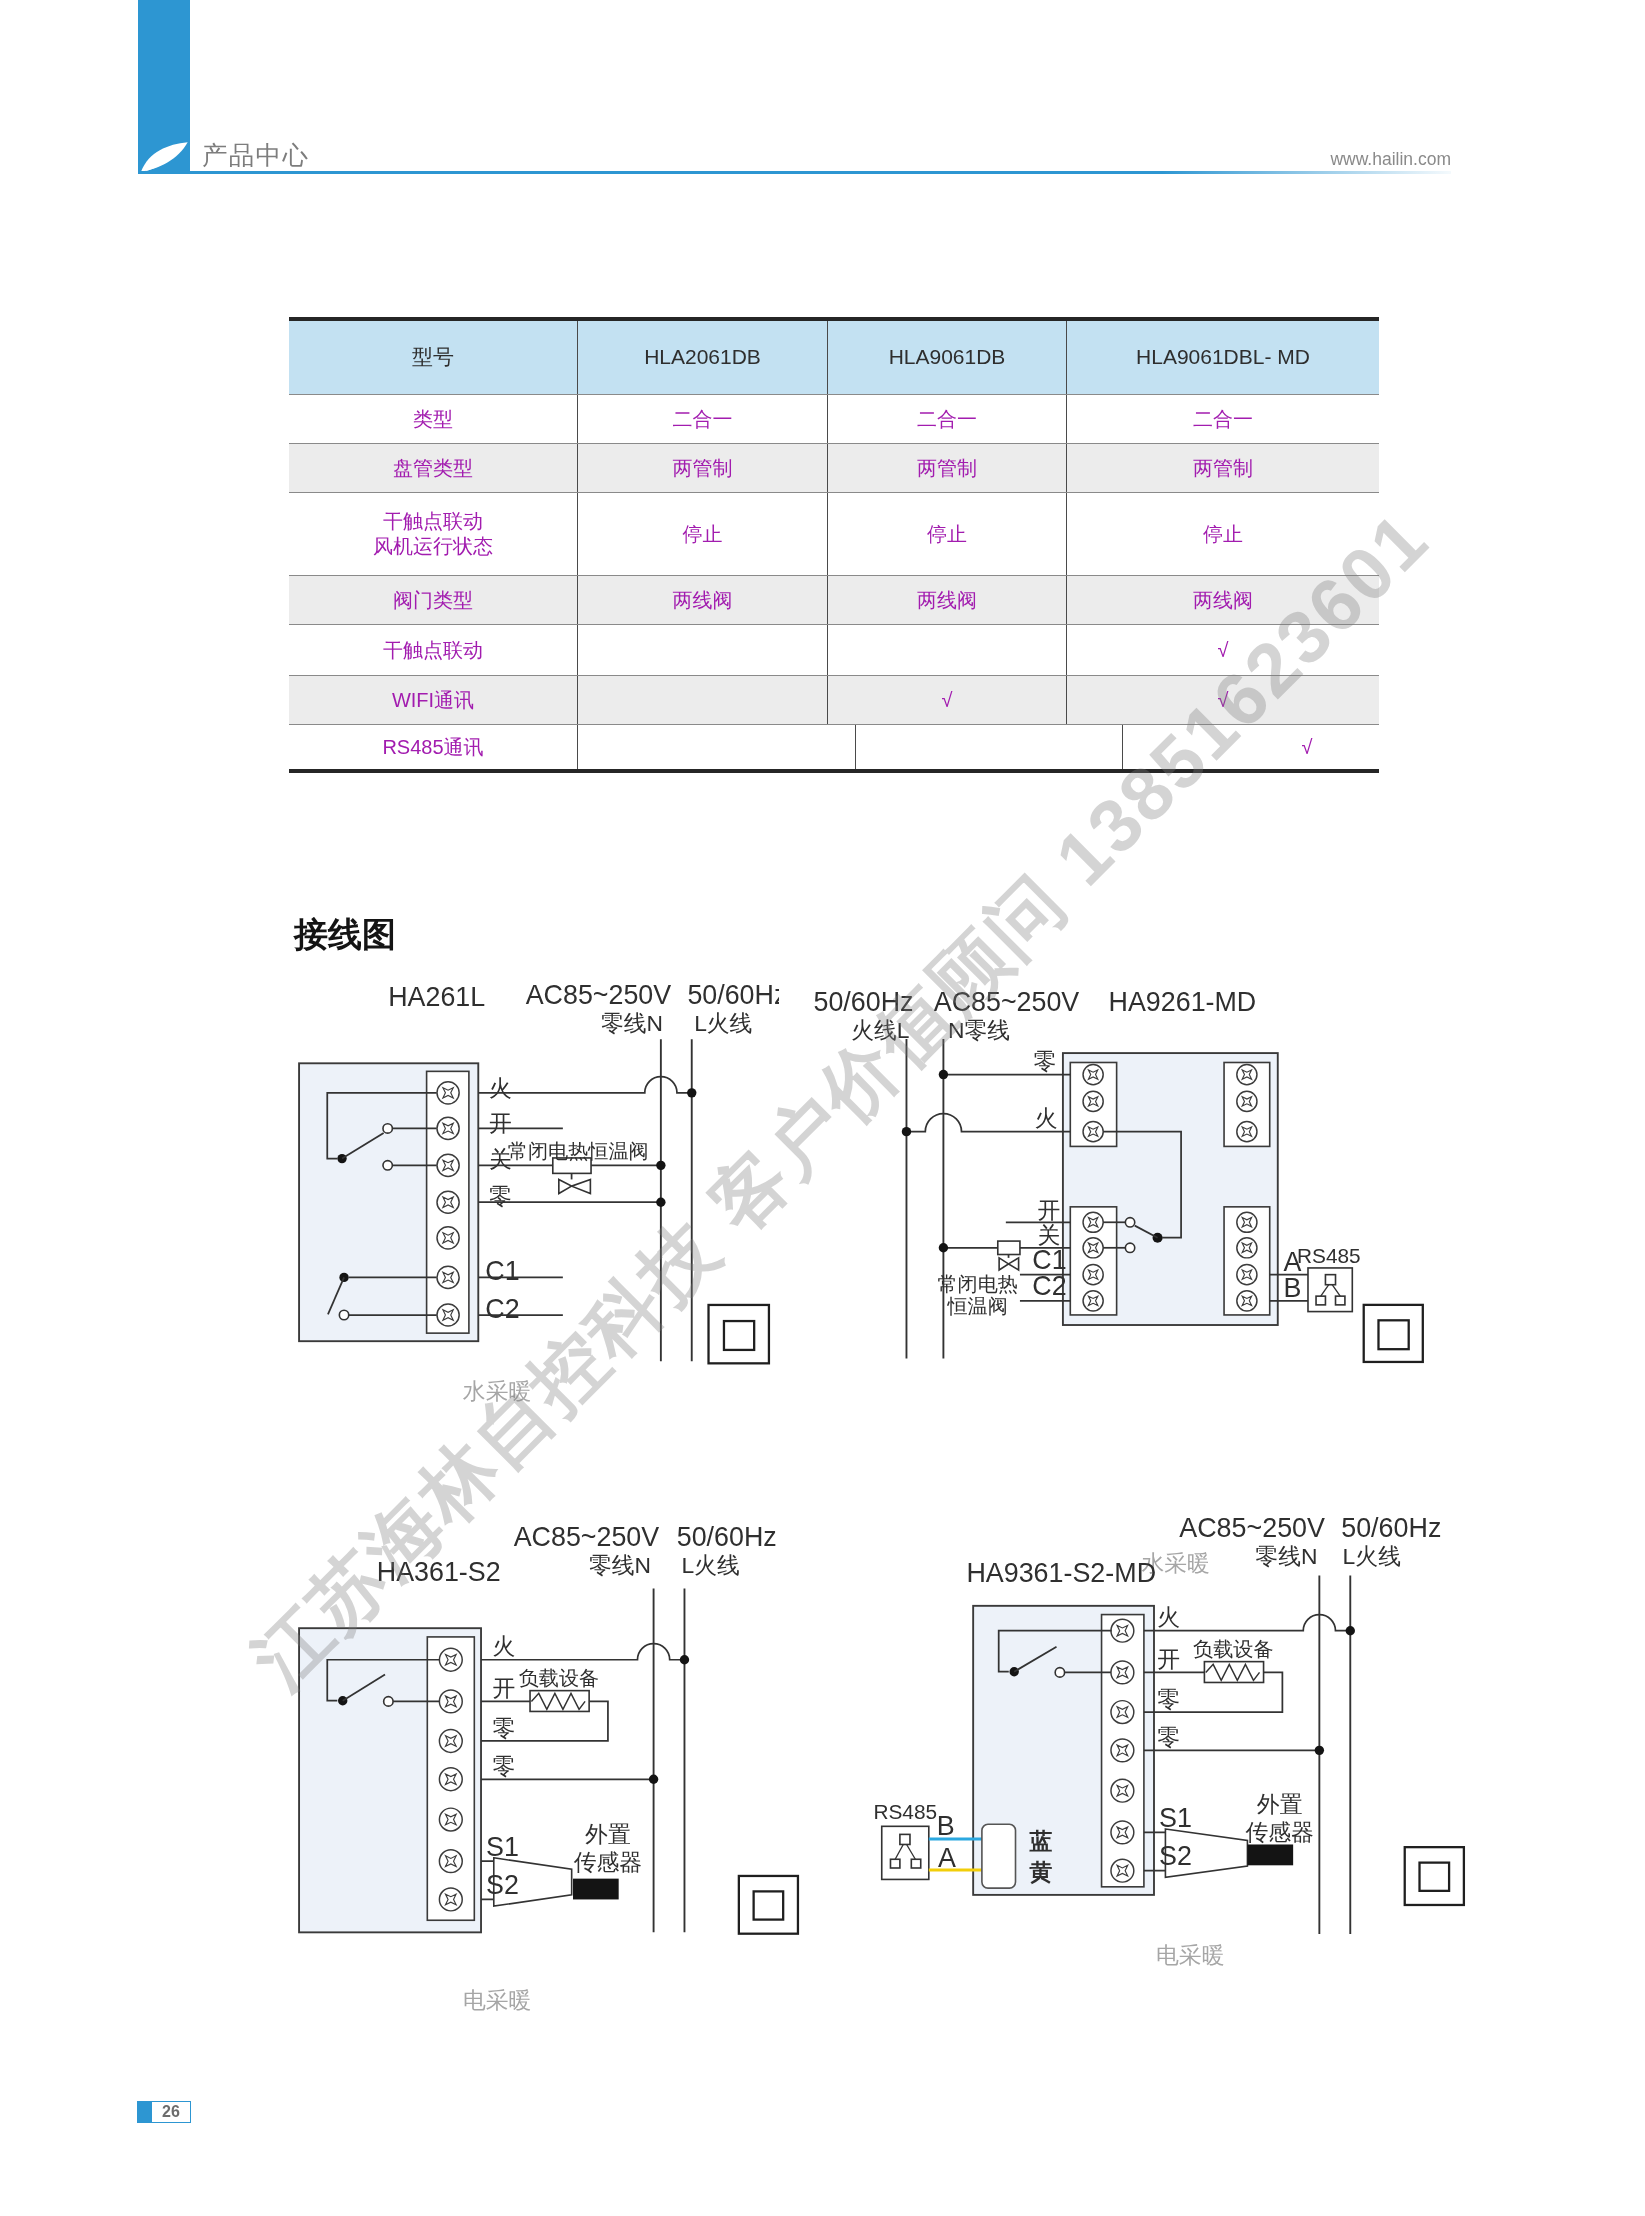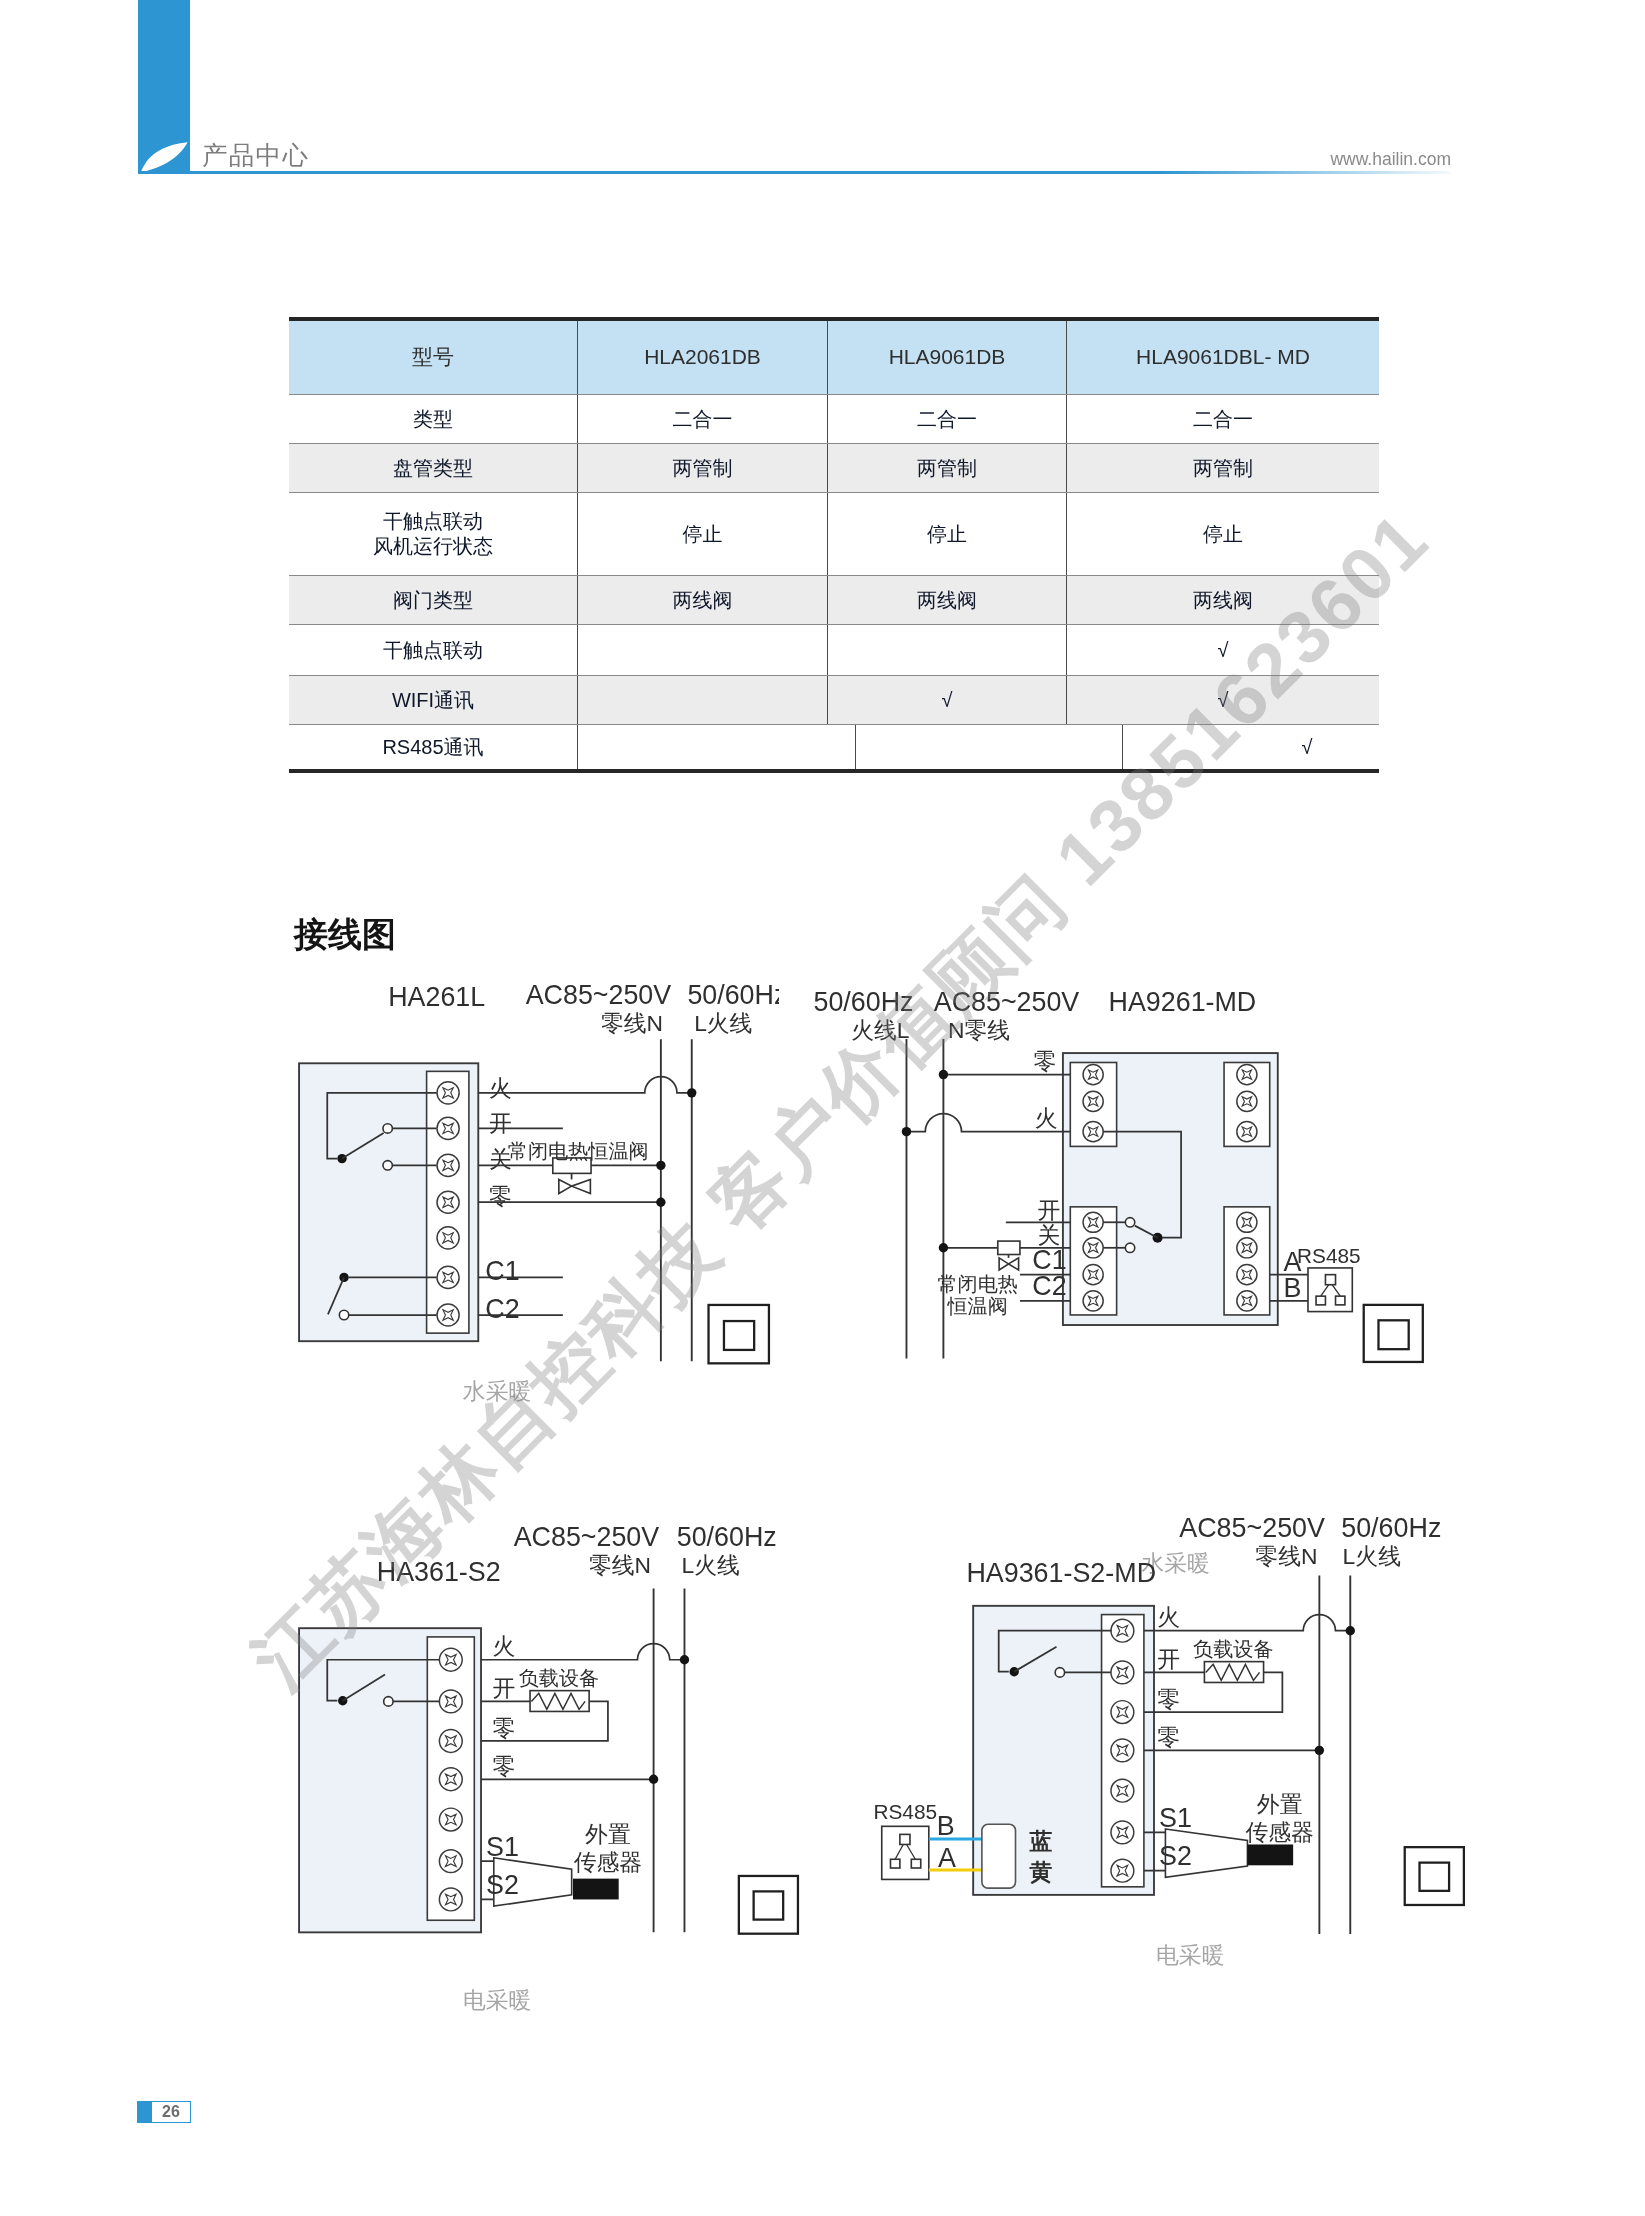--- a/index.html
+++ b/index.html
@@ -16,21 +16,21 @@
 
   
   .spec-table{position:absolute;left:289px;top:317px;width:1090px;
       border-top:4px solid #262626;border-bottom:4px solid #262626;}
   .t-row{display:grid;grid-template-columns:289px 250px 239px 312px;
       border-bottom:1.3px solid #8a8a8a;align-items:center;}
   .t-row:last-child{border-bottom:none;gap:28px;}
   .t-row.hdr{background:#C3E1F2;height:73px;}
   .t-row.alt{background:#ECECEC;}
   .t-cell{display:flex;align-items:center;justify-content:center;text-align:center;
-      font-size:20px;color:#0f172a;height:100%;border-right:1.3px solid #4a4a4a;white-space:pre-line;line-height:1.25;}
+      font-size:20px;color:#a21caf;height:100%;border-right:1.3px solid #4a4a4a;white-space:pre-line;line-height:1.25;}
   .t-cell:last-child{border-right:none;}
   .t-row.hdr .t-cell{font-size:21px;color:#2e2e2e;}
 
   
   .section-title{position:absolute;left:294px;top:912px;font-size:34px;font-weight:bold;color:#141414;}
 
   
   .diag{position:absolute;}
   svg text{font-family:"Liberation Sans",sans-serif;fill:#2f2f2f;}
   .lat{font-size:40px;}

